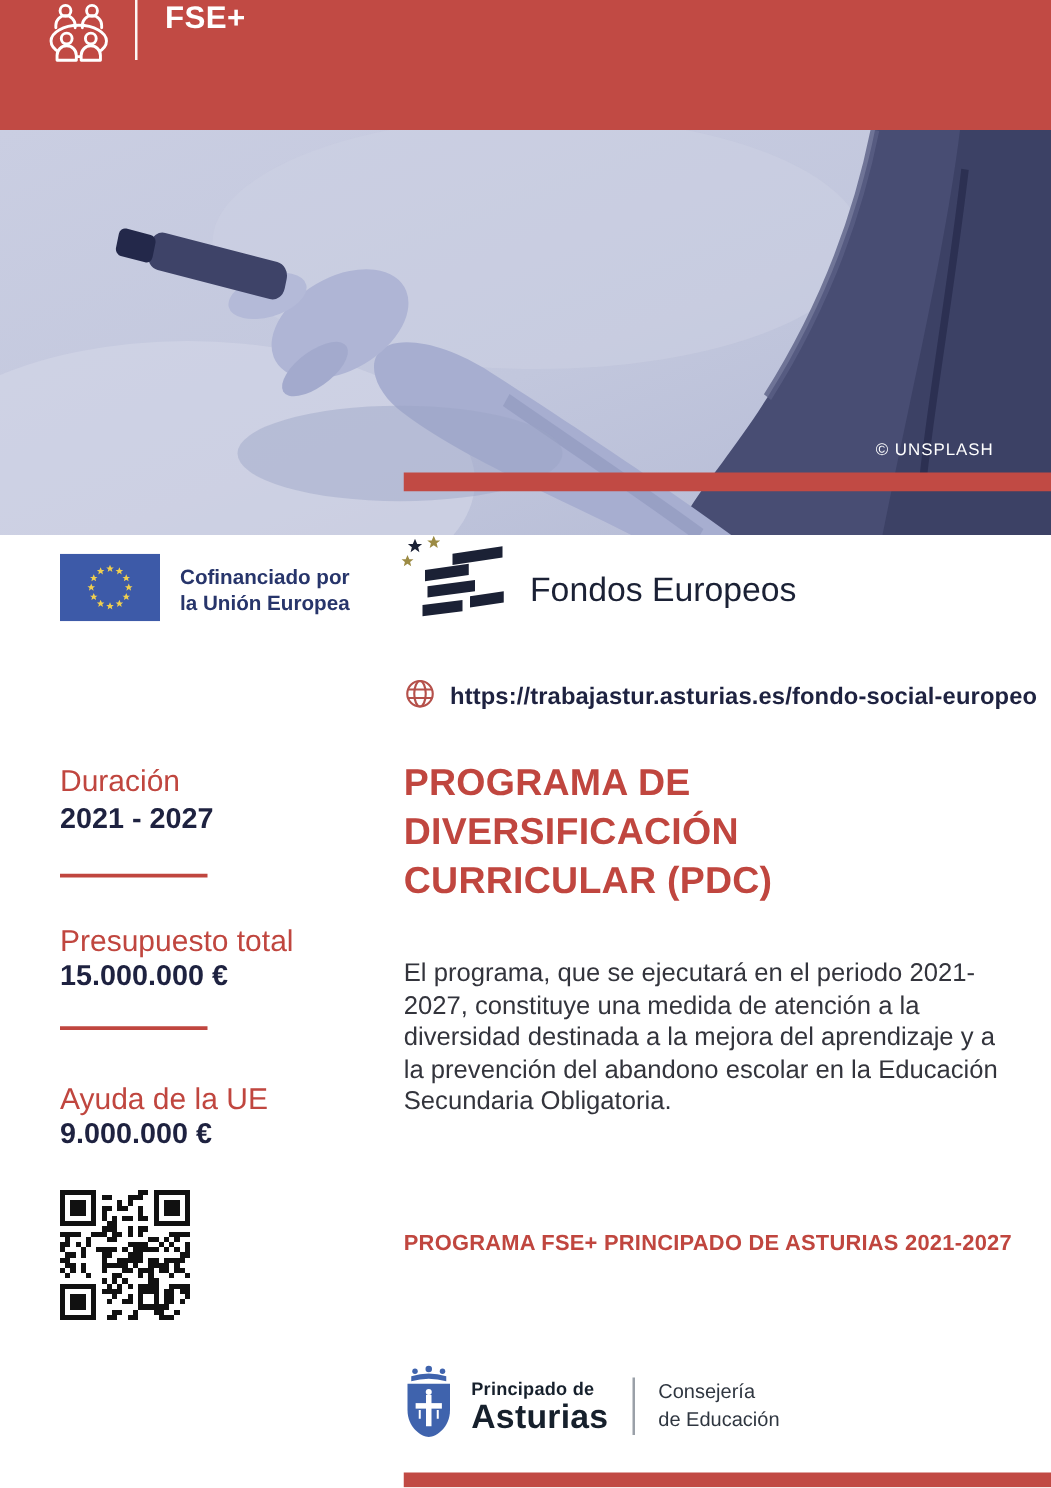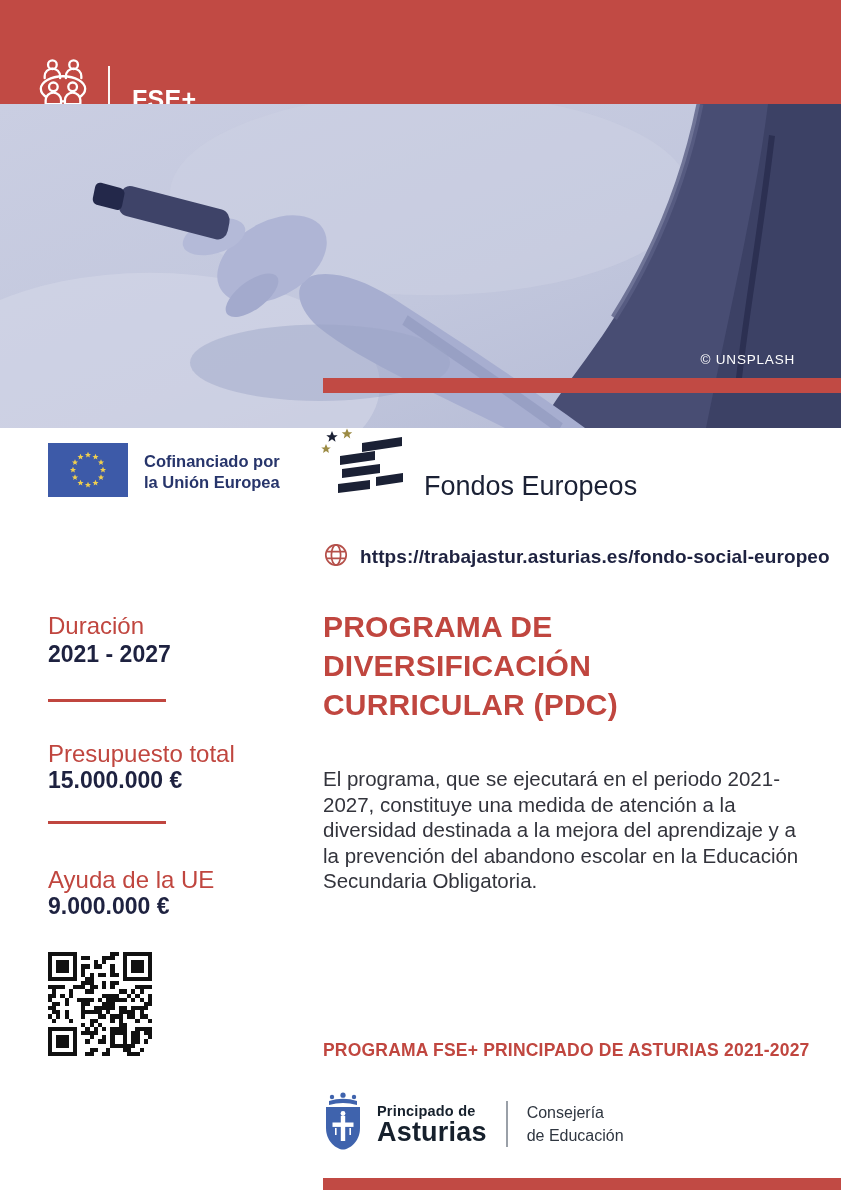--- a/index.html
+++ b/index.html
@@ -1,60 +1,60 @@
 <!DOCTYPE html>
 <html><head>
 <meta charset="utf-8">
 <style>
   html,body{margin:0;padding:0;background:#ffffff;}
   .page{position:relative;width:841px;height:1190px;background:#ffffff;overflow:hidden;
         font-family:"Liberation Sans","DejaVu Sans",sans-serif;}
 
   
   .top-bar{position:absolute;left:0;top:0;width:841px;height:114px;background:#c14a44;
-           display:flex;align-items:flex-end;}
+           display:flex;align-items:flex-start;}
   .top-bar .brand-icon{margin-left:34px;flex:0 0 auto;}
   .top-bar .rule{width:2px;height:48px;background:rgba(255,255,255,.95);margin:0 22px 0 16px;}
   .brand{font-size:25px;font-weight:bold;color:#fff;letter-spacing:.3px;}
   .brand-sub{font-size:25px;font-weight:400;color:#fdf4f3;margin-left:24px;letter-spacing:.2px;}
 
   
   .photo{position:absolute;left:0;top:104px;width:841px;height:324px;}
   .photo svg.photo-art{position:absolute;left:0;top:0;width:100%;height:100%;}
   .photo .credit{position:absolute;right:46px;top:248px;color:#ffffff;font-size:13.5px;
                  letter-spacing:.8px;font-weight:400;}
   .photo .accent-bar{position:absolute;left:323px;top:274px;width:518px;height:15px;background:#c14a44;}
 
   
   .eu-block{position:absolute;left:48px;top:443px;display:flex;align-items:center;gap:16px;}
   .eu-label{font-size:16.5px;font-weight:bold;color:#27356b;line-height:21px;}
 
   
-  .fondos-block{position:absolute;left:318px;top:428px;display:flex;align-items:flex-end;}
+  .fondos-block{position:absolute;left:318px;top:428px;display:flex;align-items:center;}
   .fondos-label{font-size:27px;color:#1b2135;margin-left:14px;margin-top:14px;}
 
   
   .url-row{position:absolute;left:323px;top:542px;display:flex;align-items:center;gap:11px;}
   .url-text{font-size:19px;font-weight:bold;color:#1e2240;letter-spacing:.1px;}
 
   
   .fact-label{position:absolute;left:48px;font-size:24px;color:#c0463f;}
   .fact-value{position:absolute;left:48px;font-size:23px;font-weight:bold;color:#1e2240;}
   .divider{position:absolute;left:48px;width:118px;height:3px;background:#c0463f;}
 
   
   .qr{position:absolute;left:48px;top:952px;width:104px;height:104px;background:#fff;}
   .qr svg{width:100%;height:100%;display:block;}
 
   
   .title{position:absolute;left:323px;top:607px;font-size:30px;font-weight:bold;color:#c0463f;
          line-height:39px;letter-spacing:.2px;}
   .desc{position:absolute;left:323px;top:766px;width:482px;font-size:20.5px;color:#33343c;
         line-height:25.5px;}
-  .program-line{position:absolute;left:323px;top:1040px;font-size:17.5px;font-weight:bold;
+  .program-line{position:absolute;left:323px;top:984px;font-size:17.5px;font-weight:bold;
                 color:#c0463f;letter-spacing:.2px;}
 
   
   .asturias{position:absolute;left:323px;top:1092px;display:flex;align-items:center;}
   .ast-text{margin-left:14px;color:#16202c;}
   .ast-small{font-size:14.5px;font-weight:bold;letter-spacing:.2px;}
   .ast-big{font-size:27px;font-weight:bold;margin-top:0px;line-height:26px;letter-spacing:.2px;}
   .ast-sep{width:2px;height:46px;background:#9aa0a8;margin:0 19px;}
   .dept{font-size:16px;color:#2f3640;line-height:23px;}
 

